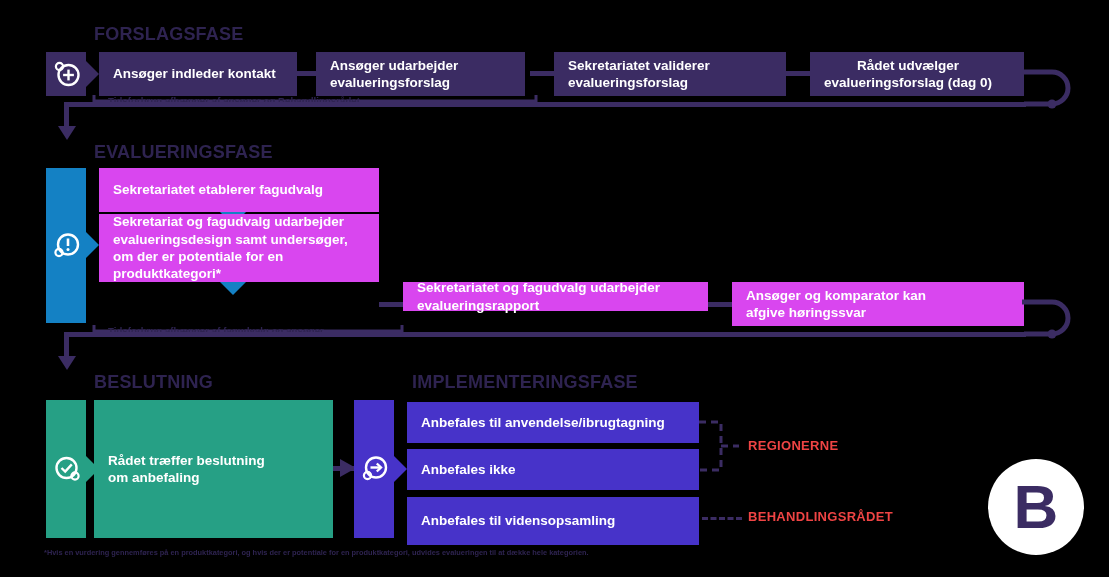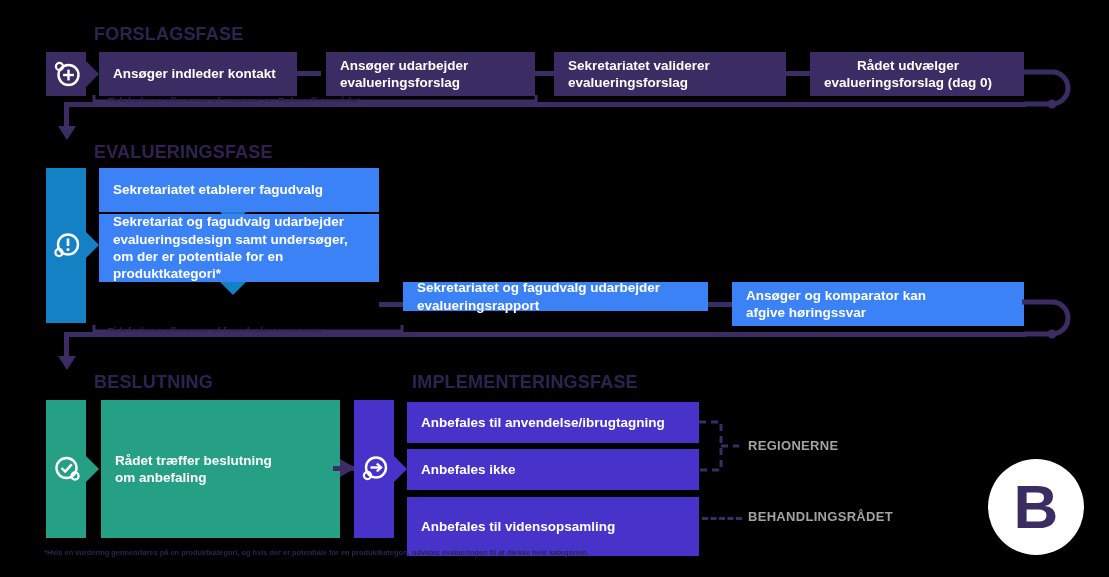--- a/index.html
+++ b/index.html
@@ -22,21 +22,21 @@
 
   
   .box {
     display: flex; align-items: center;
     color: #ffffff; font-weight: bold; font-size: 13.5px;
     line-height: 1.28;
     padding: 6px 14px;
     white-space: pre-line;
   }
   .box.purple  { background: #3b2c63; }
-  .box.blue    { background: #3b82f6; }
+  .box.blue    { background: #d946ef; }
   .box.green   { background: #26a085; }
   .box.violet  { background: #4733c9; }
 
   
   .stub { position: absolute; }
   .stub .bar { position: absolute; left: 0; top: 0; width: 40px; height: 100%; }
   .stub.purple .bar { background: #3b2c63; }
   .stub.blue   .bar { background: #1481c4; }
   .stub.green  .bar { background: #26a085; }
   .stub.violet .bar { background: #4733c9; }
@@ -62,21 +62,21 @@
   
   .bracket-lbl {
     position: absolute;
     font-size: 9.5px; font-weight: bold; color: #2e2350;
     white-space: nowrap; letter-spacing: .1px;
   }
 
   
   .owner-lbl {
     position: absolute;
-    font-size: 13px; font-weight: bold; color: #a3a3a3;
+    font-size: 13px; font-weight: bold; color: #ef4444;
     white-space: nowrap; letter-spacing: .3px;
   }
 
   
   .footnote {
     position: absolute;
     font-size: 7.4px; font-weight: bold; color: #2e2350;
     white-space: nowrap; letter-spacing: 0;
   }
 
@@ -107,21 +107,21 @@
     <svg class="ico" style="top:7px;" viewBox="0 0 30 30">
       <circle cx="16.5" cy="16" r="10" fill="none" stroke="#ffffff" stroke-width="2.4"></circle>
       <circle cx="7.5" cy="7.5" r="3.6" fill="none" stroke="#ffffff" stroke-width="2.2"></circle>
       <line x1="16.5" y1="10.6" x2="16.5" y2="21.4" stroke="#ffffff" stroke-width="2.4"></line>
       <line x1="11.1" y1="16" x2="21.9" y2="16" stroke="#ffffff" stroke-width="2.4"></line>
     </svg>
   </div>
 
   <div class="box purple abs" style="left:99px; top:52px; width:198px; height:44px;">Ansøger indleder kontakt</div>
   <div class="hline" style="left:297px; top:71px; width:24px;"></div>
-  <div class="box purple abs" style="left:326px; top:52px; width:209px; height:44px;">Ansøger udarbejder
+  <div class="box purple abs" style="left:316px; top:52px; width:209px; height:44px;">Ansøger udarbejder
 evalueringsforslag</div>
   <div class="hline" style="left:530px; top:71px; width:24px;"></div>
   <div class="box purple abs" style="left:554px; top:52px; width:232px; height:44px;">Sekretariatet validerer
 evalueringsforslag</div>
   <div class="hline" style="left:786px; top:71px; width:24px;"></div>
   <div class="box purple abs" style="left:810px; top:52px; width:214px; height:44px;text-align:center;">Rådet udvælger
 evalueringsforslag (dag 0)</div>
 
   <svg class="abs" style="left:92px; top:93px;" width="446" height="16">
     <line x1="2" y1="2" x2="2" y2="14" stroke="#3b2c63" stroke-width="3"></line>
@@ -198,21 +198,21 @@
     <svg class="notch" style="top:56px;" viewBox="0 0 13 26">
       <path d="M0 0 L13 13 L0 26 Z" fill="#26a085"></path>
     </svg>
     <svg class="ico" style="top:54px;" viewBox="0 0 30 30">
       <circle cx="14.5" cy="14" r="10" fill="none" stroke="#ffffff" stroke-width="2.4"></circle>
       <circle cx="23" cy="22" r="3.6" fill="none" stroke="#ffffff" stroke-width="2.2"></circle>
       <path d="M9.5 14 L13.2 17.6 L19.8 10.4" fill="none" stroke="#ffffff" stroke-width="2.4"></path>
     </svg>
   </div>
 
-  <div class="box green abs" style="left:94px; top:400px; width:239px; height:138px;margin-left:7px;">Rådet træffer beslutning
+  <div class="box green abs" style="left:94px; top:400px; width:239px; height:138px;">Rådet træffer beslutning
 om anbefaling</div>
 
   <div class="hline" style="left:333px; top:466px; width:24px;"></div>
   <svg class="abs" style="left:340px; top:459px;" width="16" height="18">
     <path d="M0 0 L16 9 L0 18 Z" fill="#3b2c63"></path>
   </svg>
 
   <div class="phase-title abs" style="left:400px; top:372px;margin-left:12px;">IMPLEMENTERINGSFASE</div>
 
   <div class="stub violet abs" style="left:354px; top:400px; width:53px; height:138px;">
@@ -223,21 +223,21 @@
     <svg class="ico" style="top:54px;" viewBox="0 0 30 30">
       <circle cx="16" cy="13.5" r="10" fill="none" stroke="#ffffff" stroke-width="2.4"></circle>
       <circle cx="7.5" cy="21.5" r="3.6" fill="none" stroke="#ffffff" stroke-width="2.2"></circle>
       <line x1="10.5" y1="13.5" x2="20.5" y2="13.5" stroke="#ffffff" stroke-width="2.4"></line>
       <path d="M16.8 9.5 L21 13.5 L16.8 17.5" fill="none" stroke="#ffffff" stroke-width="2.4"></path>
     </svg>
   </div>
 
   <div class="box violet abs" style="left:407px; top:449px; width:292px; height:41px;">Anbefales ikke</div>
   <div class="box violet abs" style="left:407px; top:402px; width:292px; height:41px;">Anbefales til anvendelse/ibrugtagning</div>
-  <div class="box violet abs" style="left:407px; top:497px; width:292px; height:59px;">Anbefales til vidensopsamling</div>
+  <div class="box violet abs" style="left:407px; top:497px; width:292px; height:48px;">Anbefales til vidensopsamling</div>
 
   <svg class="abs" style="left:699px; top:416px;" width="40" height="60">
     <path d="M0 6 H22 V54 H0" fill="none" stroke="#3b2c63" stroke-width="3" stroke-dasharray="7 5"></path>
     <path d="M22 30 H40" fill="none" stroke="#3b2c63" stroke-width="3" stroke-dasharray="7 5"></path>
   </svg>
   <div class="owner-lbl" style="left:748px; top:438px;">REGIONERNE</div>
 
   <div class="dashline" style="left:702px; top:517px; width:40px;"></div>
   <div class="owner-lbl" style="left:748px; top:509px;">BEHANDLINGSRÅDET</div>
 

